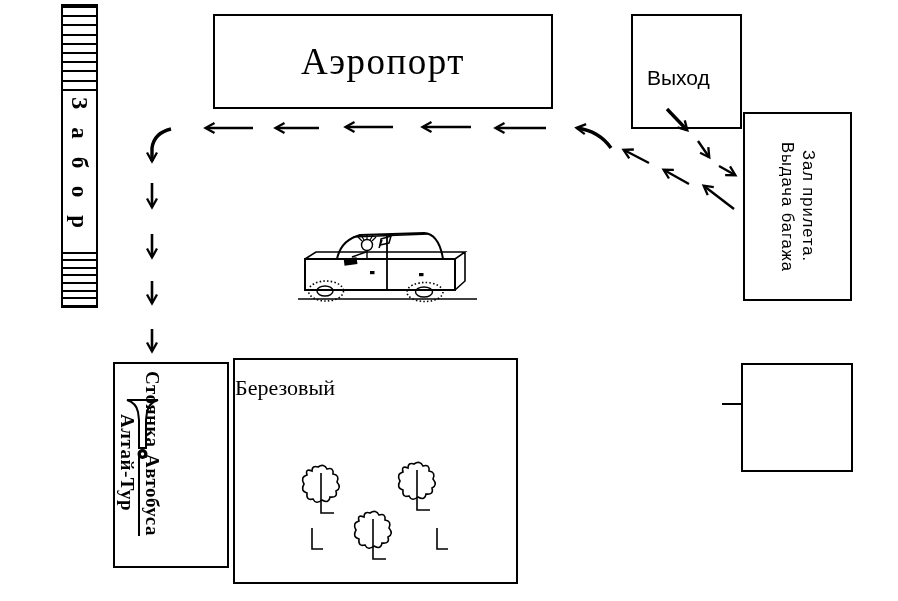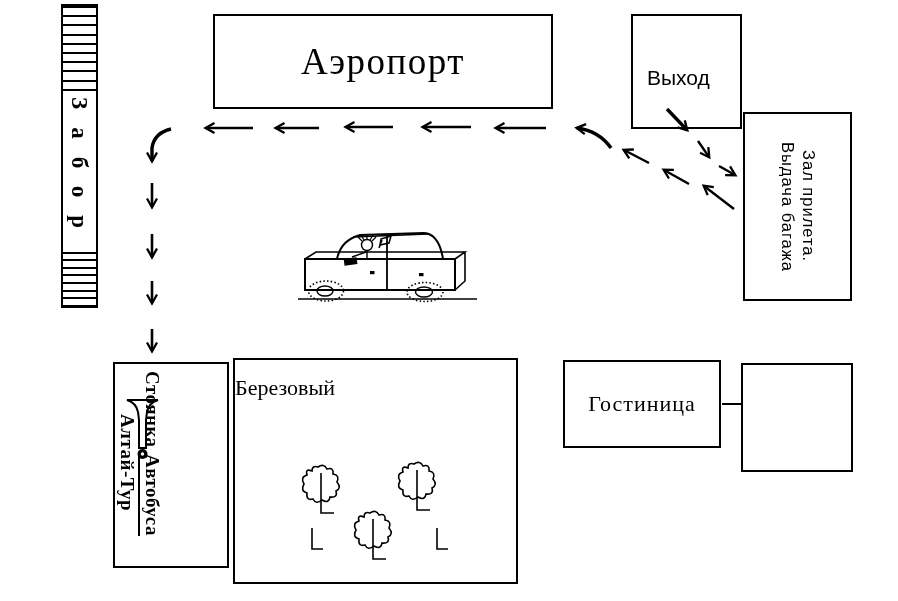--- a/index.html
+++ b/index.html
@@ -108,23 +108,20 @@
       </div>
     </div>
   </div>
 
   <div class="box forest">
     <div class="forest-label">
       <div>Березовый</div>
     </div>
   </div>
 
-  <div class="box hotel">
-    <span>Гостиница</span>
-  </div>
 
   <div class="box annex"></div>
 
   <svg class="overlay" width="898" height="601" viewBox="0 0 898 601">
     <defs>
       <marker id="ah" markerUnits="userSpaceOnUse" markerWidth="16" markerHeight="14" refX="11" refY="7" orient="auto">
         <path d="M2.5,2 L11.5,7 L2.5,12" fill="none" stroke="#000" stroke-width="2.3"></path>
       </marker>
       <g id="tree">
         <path d="M-3,-18 Q3,-22 6,-16 Q13,-18 12,-11 Q19,-10 16,-3 Q21,3 15,6 Q17,13 9,12 Q8,19 1,15 Q-5,20 -8,14 Q-15,16 -14,8 Q-21,6 -17,-1 Q-21,-8 -14,-10 Q-16,-17 -9,-14 Q-9,-20 -3,-18 Z"></path>

